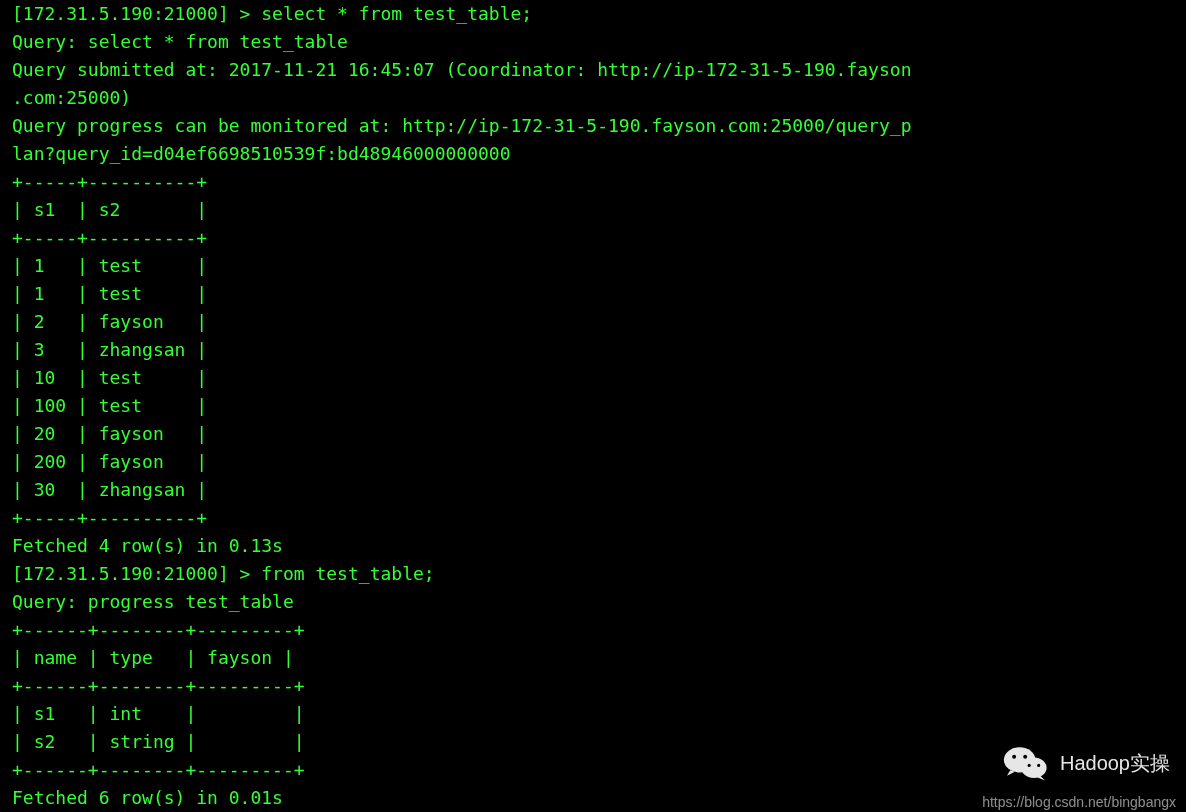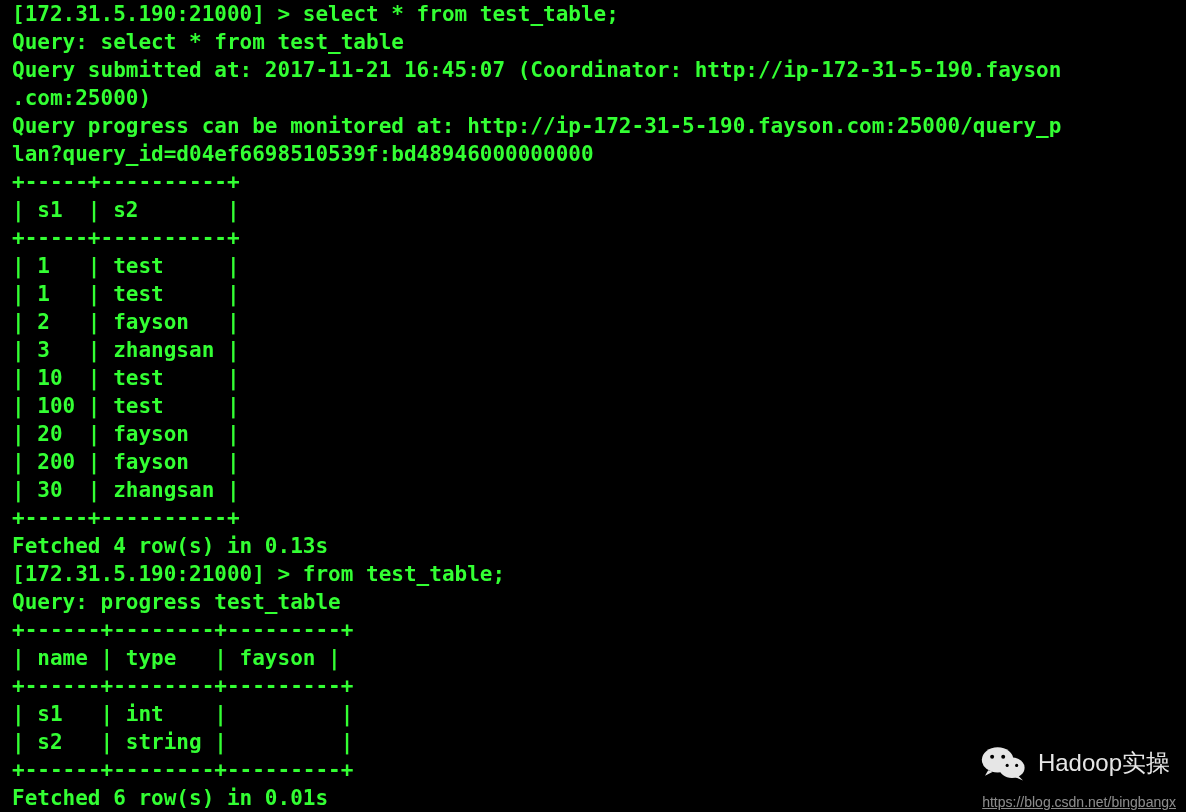--- a/index.html
+++ b/index.html
@@ -6,56 +6,55 @@
     margin: 0;
     padding: 0;
     width: 1186px;
     height: 812px;
     background: #000;
     overflow: hidden;
     position: relative;
   }
   .terminal {
     font-family: "Menlo", "Consolas", "DejaVu Sans Mono", monospace;
-    font-size: 21px;
+    font-size: 18px;
     line-height: 28px;
     color: #33ff33;
     white-space: pre;
     padding: 0 12px;
     letter-spacing: 0px;
-    font-weight: 700;
+    font-weight: 400;
   }
   .watermark {
     position: absolute;
     bottom: 30px;
     right: 16px;
     display: flex;
     align-items: center;
     gap: 10px;
     color: #ffffff;
     opacity: 0.9;
   }
   .wm-icon {
     width: 48px;
     height: 38px;
   }
   .wm-text {
     font-family: "PingFang SC", "Microsoft YaHei", sans-serif;
-    font-size: 24px;
+    font-size: 20px;
     font-weight: 400;
     color: #fff;
   }
   .attribution {
     position: absolute;
     bottom: 2px;
     right: 10px;
     color: rgba(255,255,255,0.55);
     font-family: Arial, sans-serif;
     font-size: 14px;
-    text-decoration: underline;
   }
 </style>
 </head>
 <body>
 
 <div class="terminal"><span>[172.31.5.190:21000]</span><span> &gt; </span><span>select * from test_table;</span>
 <span>Query: select * from test_table</span>
 <span id="q1sub">Query submitted at: 2017-11-21 16:45:07 (Coordinator: http://ip-172-31-5-190.fayson
 .com:25000)</span>
 <span id="q1prog">Query progress can be monitored at: http://ip-172-31-5-190.fayson.com:25000/query_p

